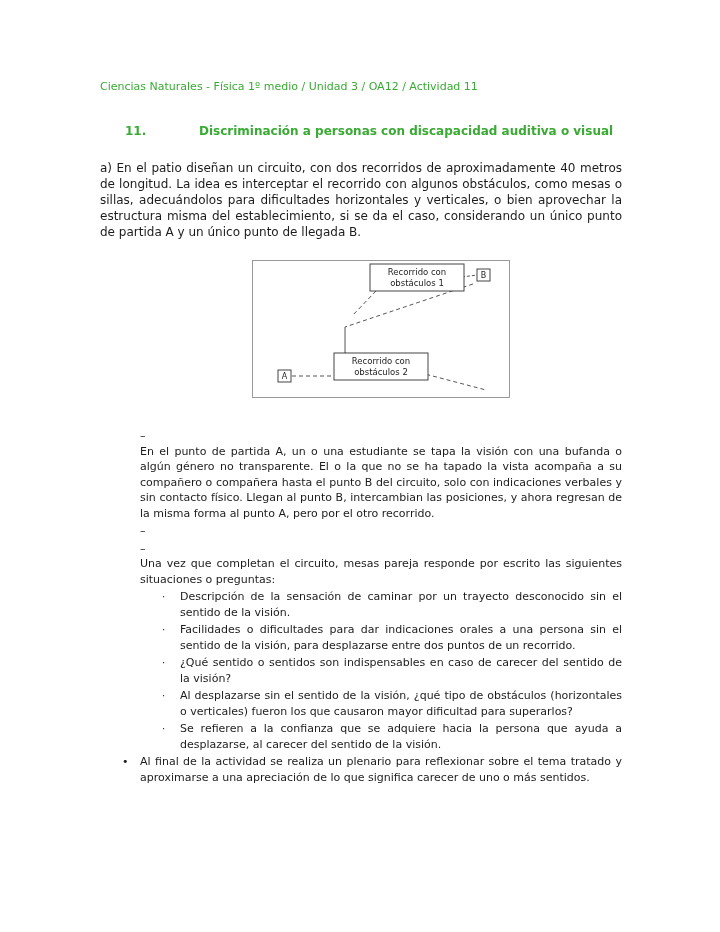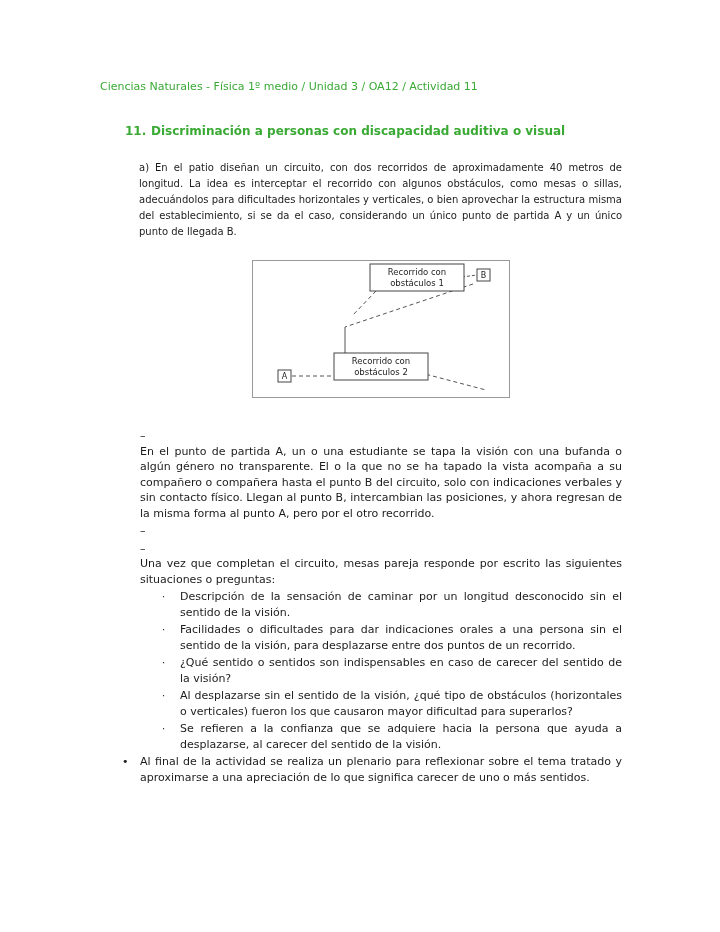--- a/index.html
+++ b/index.html
@@ -24,28 +24,28 @@
     font-size: 11px;
     line-height: 1.3;
   }
   .activity-heading {
     margin-top: 30px;
     padding-left: 25px;
     color: #3aaa35;
     font-size: 12px;
     font-weight: bold;
     display: flex;
+    gap: 48px;
   }
   .activity-heading .num { width: 26px; flex: 0 0 auto; }
   .intro {
     margin-top: 22px;
-    font-size: 10px;
+    font-size: 12px;
     line-height: 16px;
     text-align: justify;
-    margin-left: 39px;
   }
   .diagram {
     margin: 20px 0 0 152px;
     width: 258px;
     height: 138px;
   }
   .diagram svg { display: block; }
   .diagram text {
     font-family: "DejaVu Sans", "Liberation Sans", sans-serif;
     fill: #222222;
@@ -119,21 +119,21 @@
         <span class="mk"></span>
       </div>
 
       <div class="li lvl2">
         <span class="mk"></span>
         <span class="txt">Una vez que completan el circuito, mesas pareja responde por escrito las siguientes situaciones o preguntas:</span>
       </div>
 
       <div class="li lvl3">
         <span class="mk"></span>
-        <span class="txt">Descripción de la sensación de caminar por un longitud desconocido sin el sentido de la visión.</span>
+        <span class="txt">Descripción de la sensación de caminar por un trayecto desconocido sin el sentido de la visión.</span>
       </div>
 
       <div class="li lvl3">
         <span class="mk"></span>
         <span class="txt">Facilidades o dificultades para dar indicaciones orales a una persona sin el sentido de la visión, para desplazarse entre dos puntos de un recorrido.</span>
       </div>
 
       <div class="li lvl3">
         <span class="mk"></span>
         <span class="txt">¿Qué sentido o sentidos son indispensables en caso de carecer del sentido de la visión?</span>

